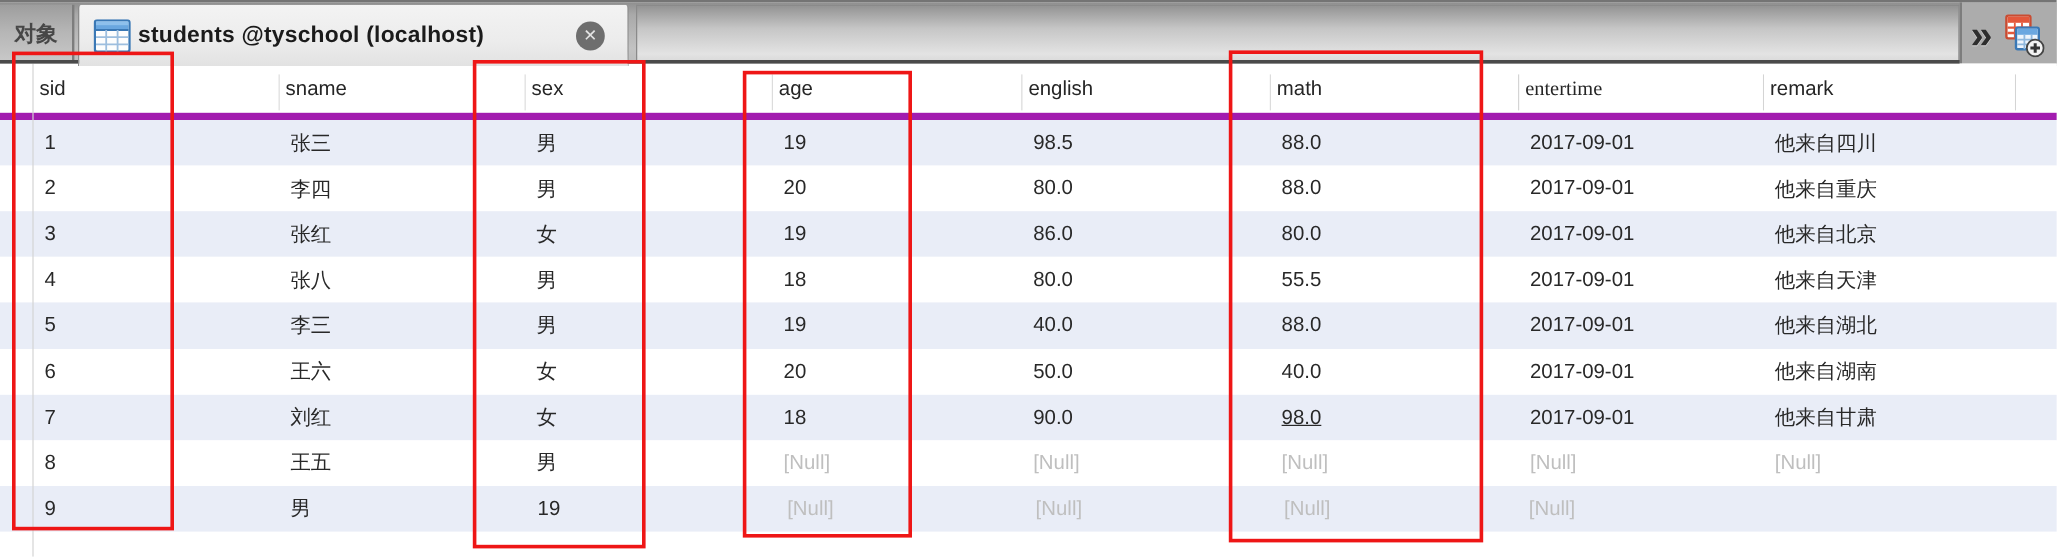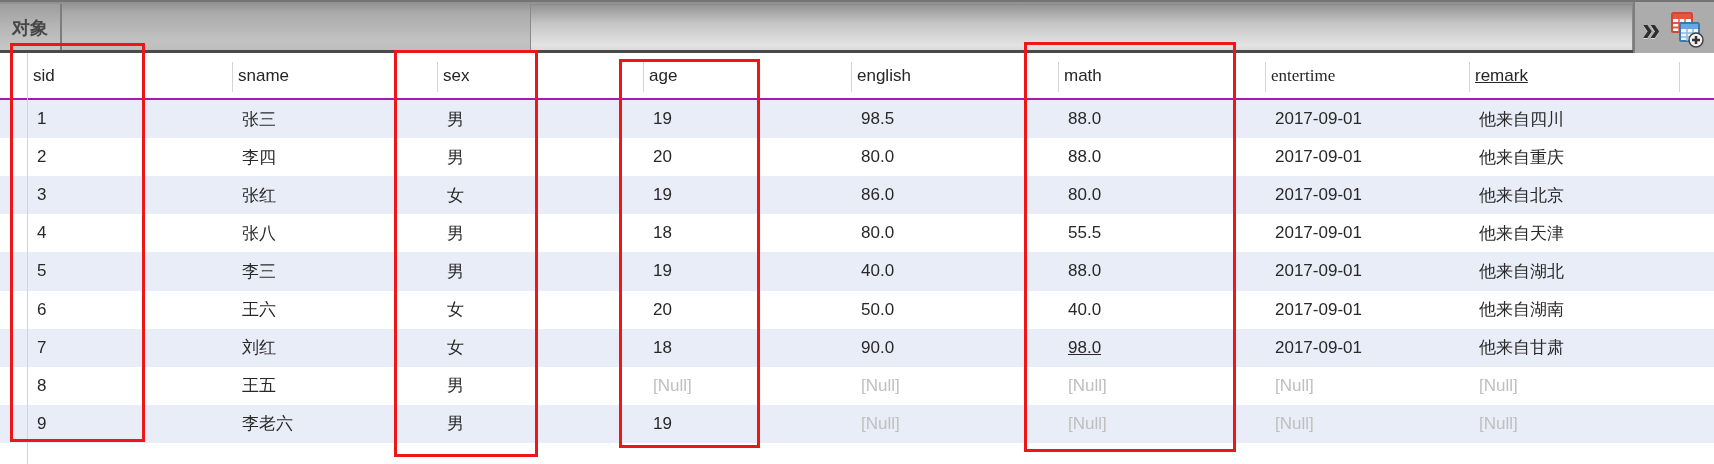--- a/index.html
+++ b/index.html
@@ -57,21 +57,21 @@
     margin-left:7px; font-size:33px; font-weight:bold; color:#2e2e2e;
     line-height:1; letter-spacing:-2px; cursor:pointer;
     text-shadow:0 1px 0 #d8d8d8;
   }
   .newtab-btn { margin-left:8px; width:38px; height:38px; cursor:pointer; }
 
   
   .grid { position:absolute; left:0; top:53px; width:1714px; height:411px; background:#fff; }
   .header-row {
     display:flex; height:47px; background:#fff;
-    border-bottom:2px solid #a21caf;
+    border-bottom:6px solid #a21caf;
   }
   .header-cell {
     position:relative; display:flex; align-items:center;
     font-size:17px; color:#262626; padding-left:6px;
     overflow:hidden; white-space:nowrap; cursor:default;
   }
   .header-cell .tick {
     position:absolute; left:0; top:9px; width:1px; height:30px; background:#d4d4d4;
   }
   .data-row { display:flex; height:38.11px; background:#fff; }
@@ -93,20 +93,34 @@
 </head>
 <body>
 
 <div class="screen">
 
   <div class="tabbar">
     <div class="tabbar-bottom-border"></div>
 
     <div class="tab-objects">对象</div>
 
+    <div class="tab-active">
+      <svg class="tab-table-icon" viewBox="0 0 31 28">
+        <rect x="1" y="1" width="29" height="26" rx="2" fill="#fdfdfd" stroke="#3a78b5" stroke-width="2"></rect>
+        <rect x="2" y="2" width="27" height="7" fill="#6aa7e0"></rect>
+        <rect x="2" y="2" width="27" height="3" fill="#8ec0ec"></rect>
+        <line x1="2" y1="9" x2="29" y2="9" stroke="#3a78b5" stroke-width="1.5"></line>
+        <line x1="2" y1="15" x2="29" y2="15" stroke="#9dbede" stroke-width="1.5"></line>
+        <line x1="2" y1="21" x2="29" y2="21" stroke="#9dbede" stroke-width="1.5"></line>
+        <line x1="10.5" y1="9" x2="10.5" y2="27" stroke="#9dbede" stroke-width="1.5"></line>
+        <line x1="20" y1="9" x2="20" y2="27" stroke="#9dbede" stroke-width="1.5"></line>
+      </svg>
+      <span class="tab-title">students @tyschool (localhost)</span>
+      <span class="tab-close">✕</span>
+    </div>
 
     <div class="tabstrip-empty"></div>
 
     <div class="tab-controls">
       <span class="chevron-more">»</span>
       <svg class="newtab-btn" viewBox="0 0 38 38">
 
         <rect x="6" y="3" width="20" height="19" rx="1.5" fill="#fff" stroke="#c94c32" stroke-width="2"></rect>
         <rect x="7" y="4" width="18" height="5" fill="#e4573b"></rect>
         <line x1="7" y1="13" x2="25" y2="13" stroke="#e4573b" stroke-width="2"></line>
@@ -152,21 +166,21 @@
           <span>english</span>
         </div>
         <div class="header-cell" style="width: 207px;">
           <span class="tick"></span>
           <span>math</span>
         </div>
         <div class="header-cell" style="width: 204px; font-family: Liberation Serif, serif;">
           <span class="tick"></span>
           <span>entertime</span>
         </div>
-        <div class="header-cell" style="width: 210px; text-decoration: underline;">
+        <div class="header-cell" style="width: 210px;">
           <span class="tick"></span>
           <span>remark</span>
         </div>
         <div class="header-cell" style="flex: 1 1 0%;">
           <span class="tick"></span>
         </div>
       </div>
       <div class="data-row striped">
         <div class="data-cell" style="width: 27px;"></div>
         <div class="data-cell" style="width: 205px;">1</div>
@@ -251,21 +265,20 @@
         <div class="data-cell" style="width: 206px;">男</div>
         <div class="data-cell null-val" style="width: 208px;">[Null]</div>
         <div class="data-cell null-val" style="width: 207px;">[Null]</div>
         <div class="data-cell null-val" style="width: 207px;">[Null]</div>
         <div class="data-cell null-val" style="width: 204px;">[Null]</div>
         <div class="data-cell null-val" style="width: 210px;">[Null]</div>
       </div>
       <div class="data-row striped">
         <div class="data-cell" style="width: 27px;"></div>
         <div class="data-cell" style="width: 205px;">9</div>
-        <div class="data-cell" style="width: 205px;">李老六</div>
         <div class="data-cell" style="width: 206px;">男</div>
         <div class="data-cell" style="width: 208px;">19</div>
         <div class="data-cell null-val" style="width: 207px;">[Null]</div>
         <div class="data-cell null-val" style="width: 207px;">[Null]</div>
         <div class="data-cell null-val" style="width: 204px;">[Null]</div>
         <div class="data-cell null-val" style="width: 210px;">[Null]</div>
       </div>
     </div>
 
   <div class="anno anno-sid"></div>

